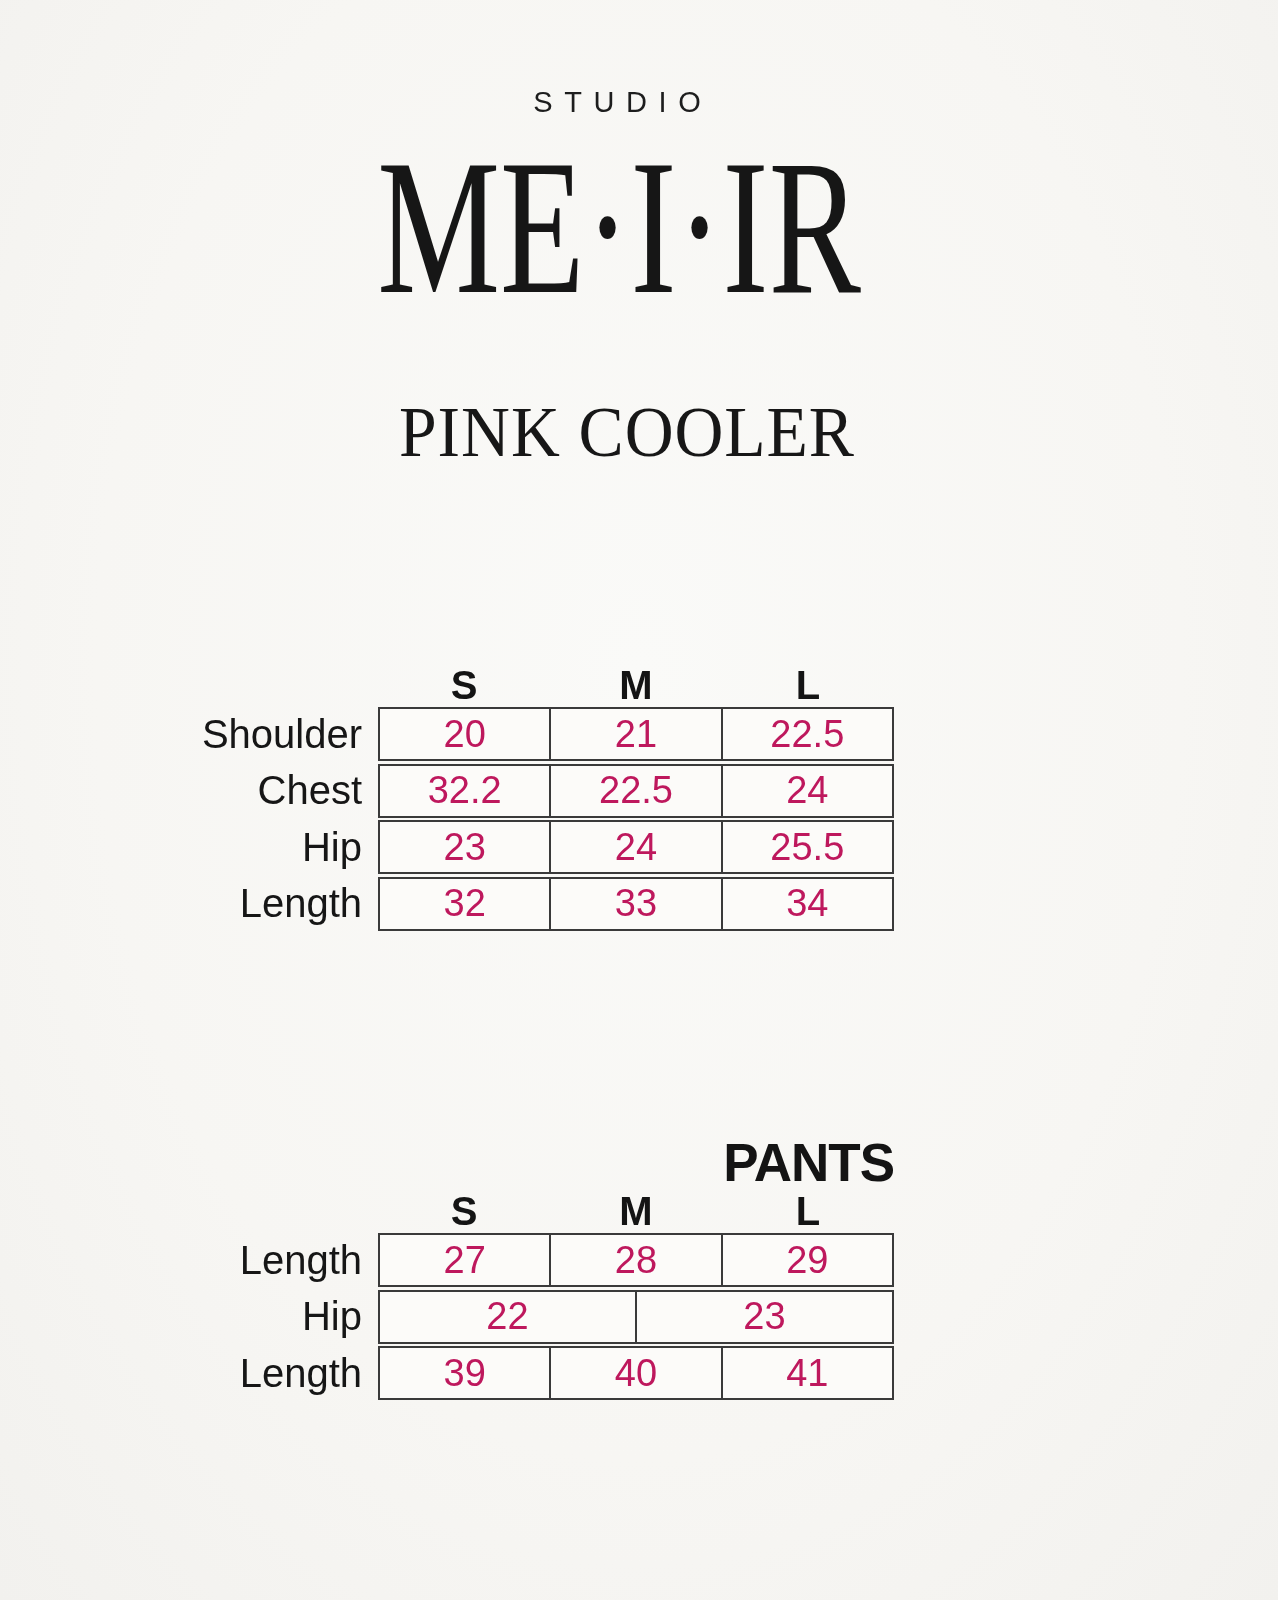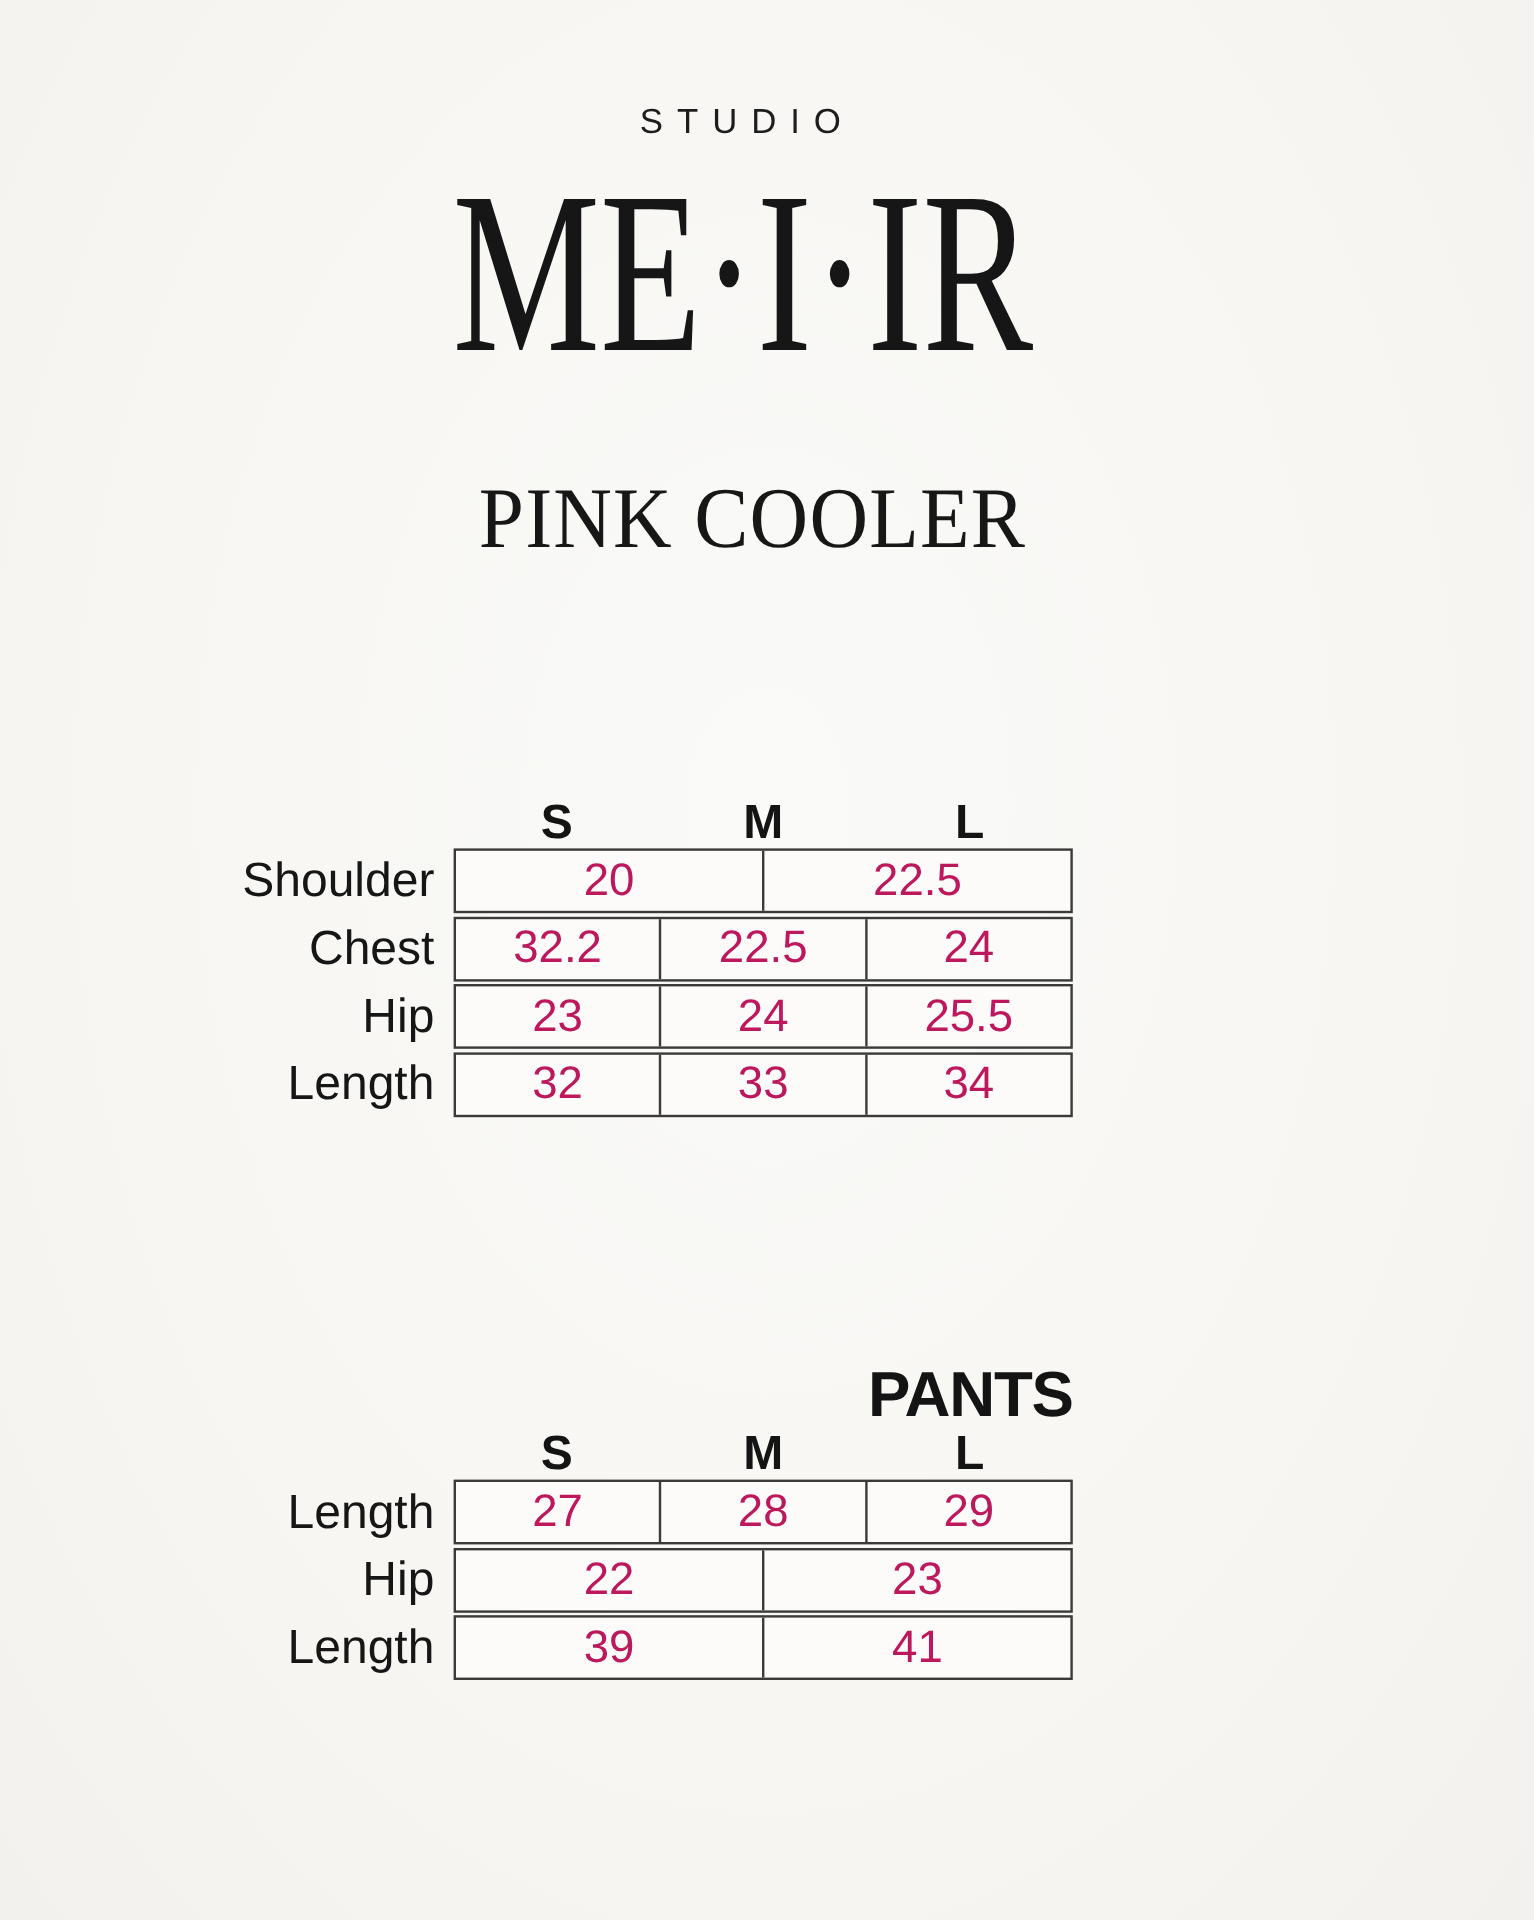--- a/index.html
+++ b/index.html
@@ -148,20 +148,21 @@
   <section class="table-block" id="table-top">
     <div class="size-header-row">
       <div class="size-h">S</div>
       <div class="size-h">M</div>
       <div class="size-h">L</div>
     </div>
     <div class="tgrid">
       <div class="trow">
         <div class="rlabel">Shoulder</div>
         <div class="cell">20</div>
+        <div class="cell">21</div>
         <div class="cell">22.5</div>
       </div>
       <div class="trow">
         <div class="rlabel">Chest</div>
         <div class="cell">32.2</div>
         <div class="cell">22.5</div>
         <div class="cell">24</div>
       </div>
       <div class="trow">
         <div class="rlabel">Hip</div>
@@ -193,18 +194,19 @@
         <div class="cell">29</div>
       </div>
       <div class="trow">
         <div class="rlabel">Hip</div>
         <div class="cell">22</div>
         <div class="cell">23</div>
       </div>
       <div class="trow">
         <div class="rlabel">Length</div>
         <div class="cell">39</div>
+        <div class="cell">40</div>
         <div class="cell">41</div>
       </div>
     </div>
   </section>
 
 </div>
 
 </body></html>

